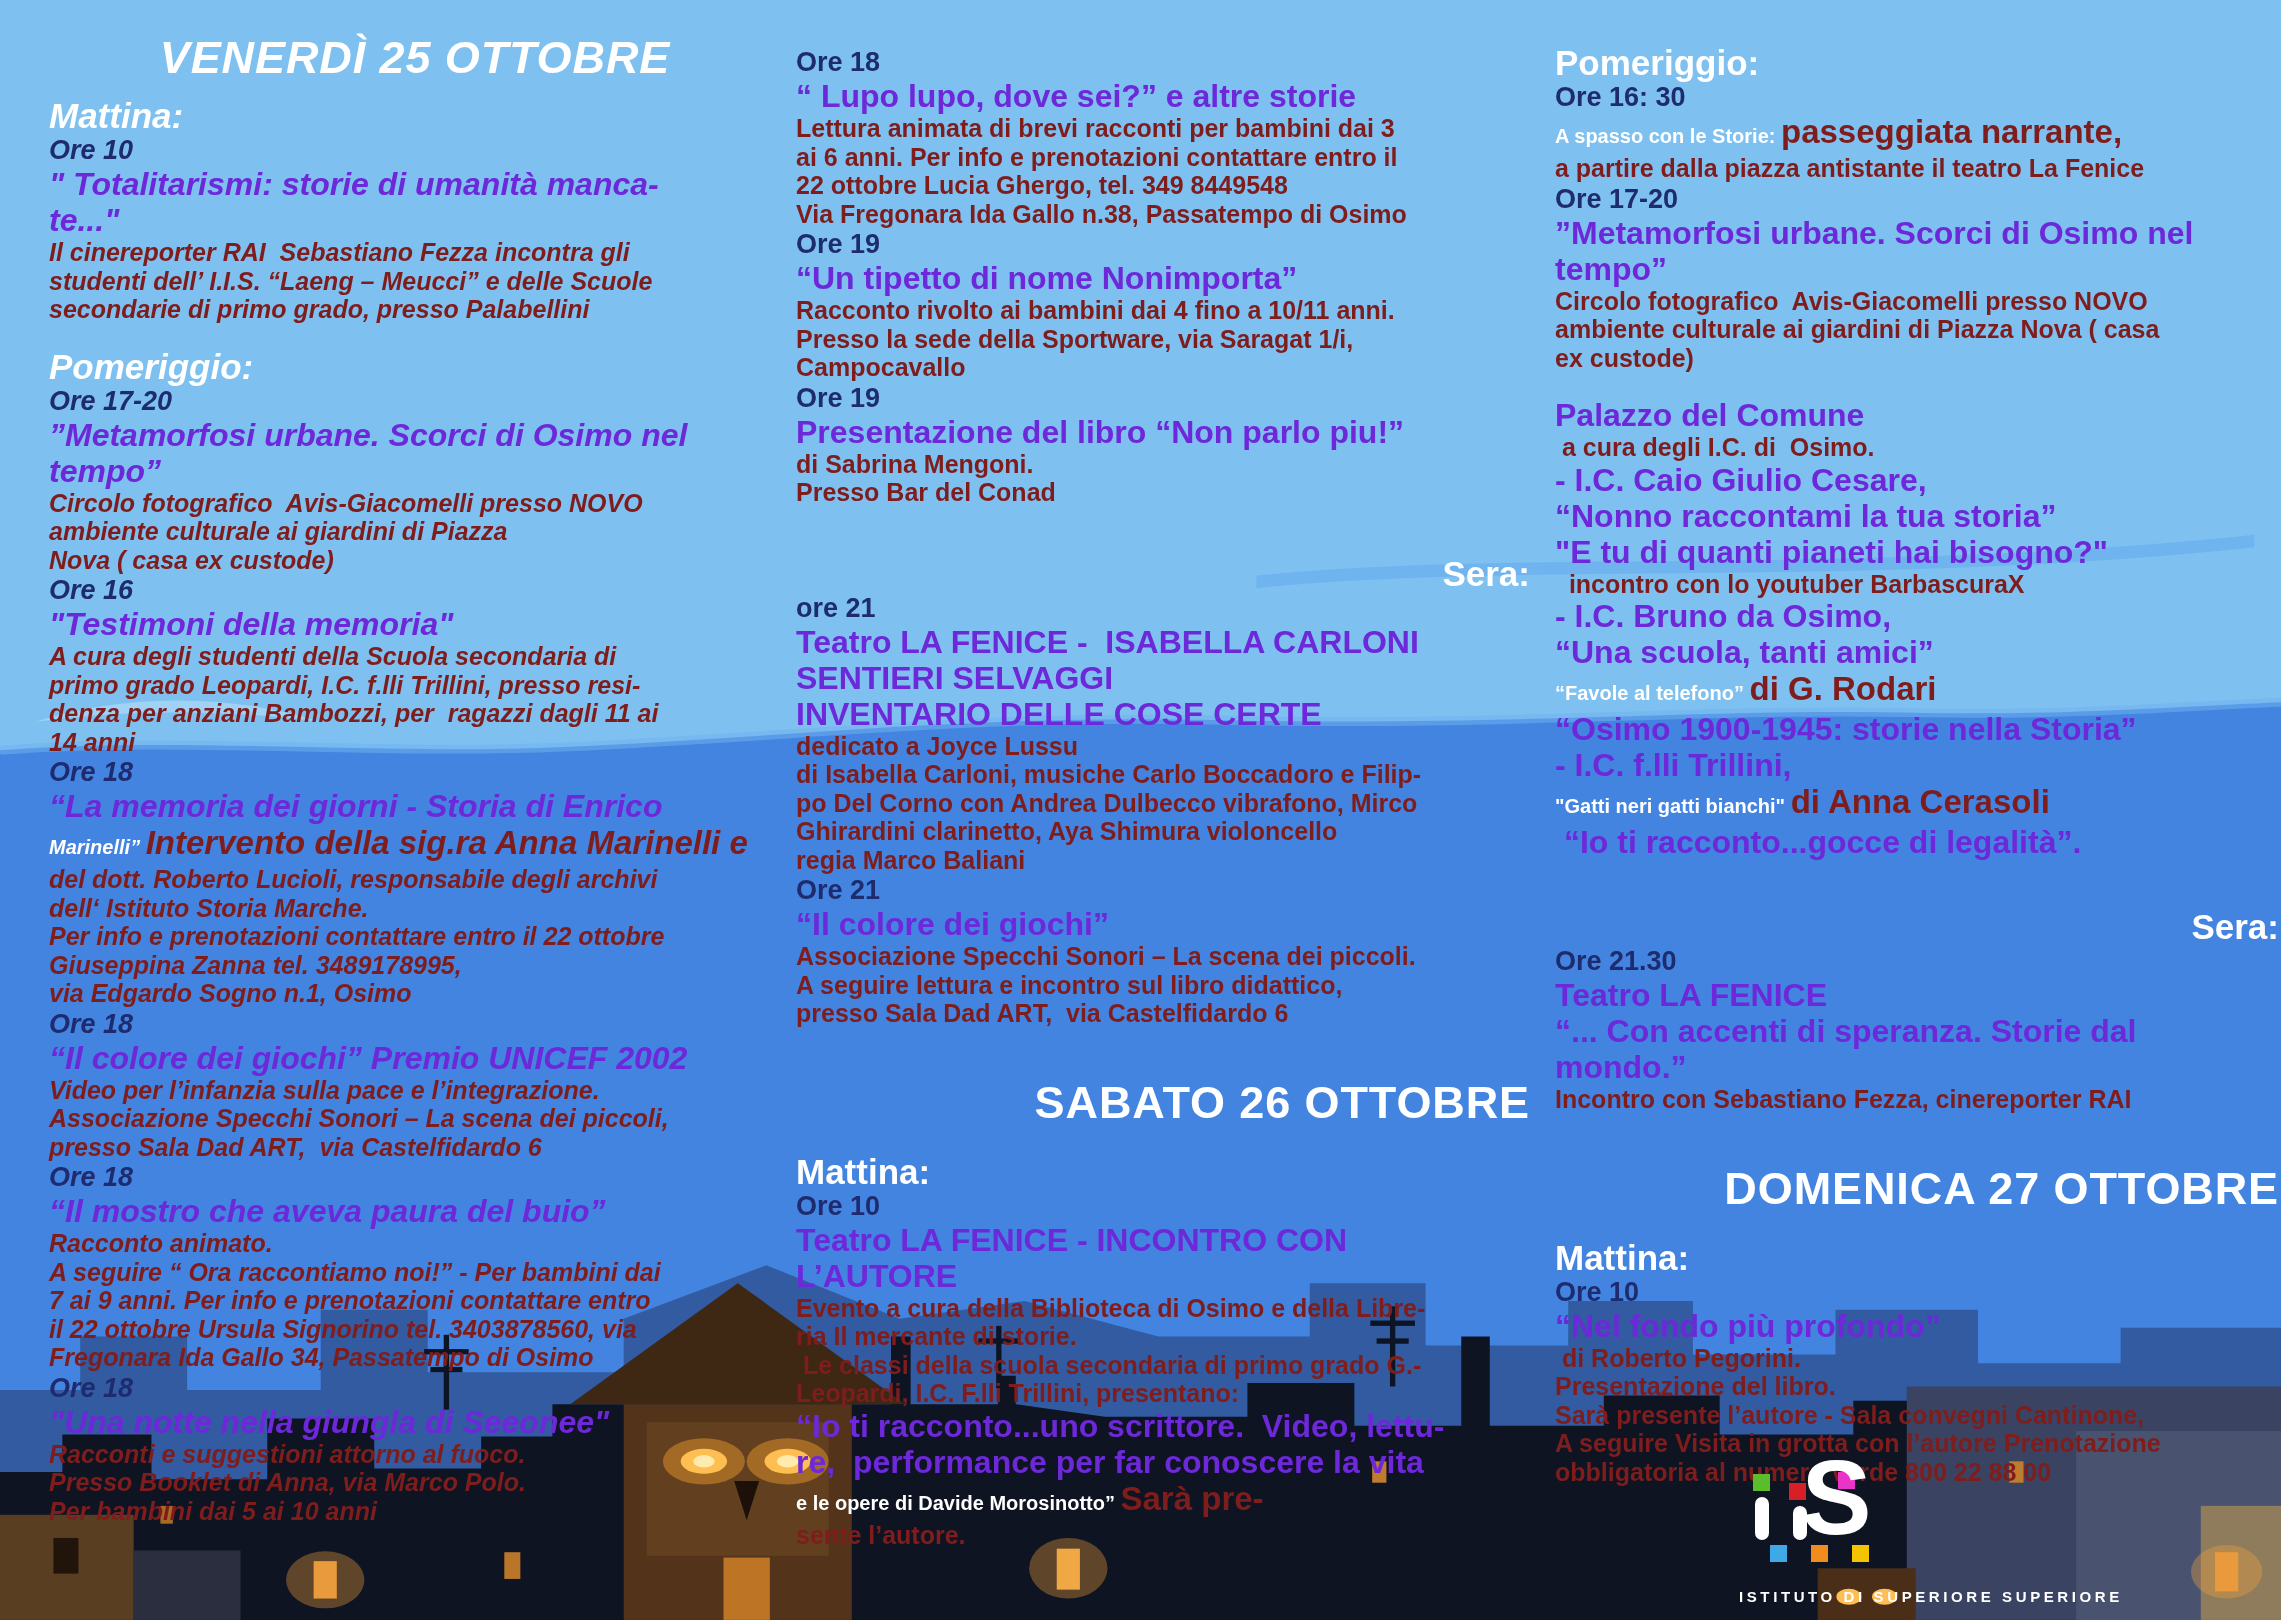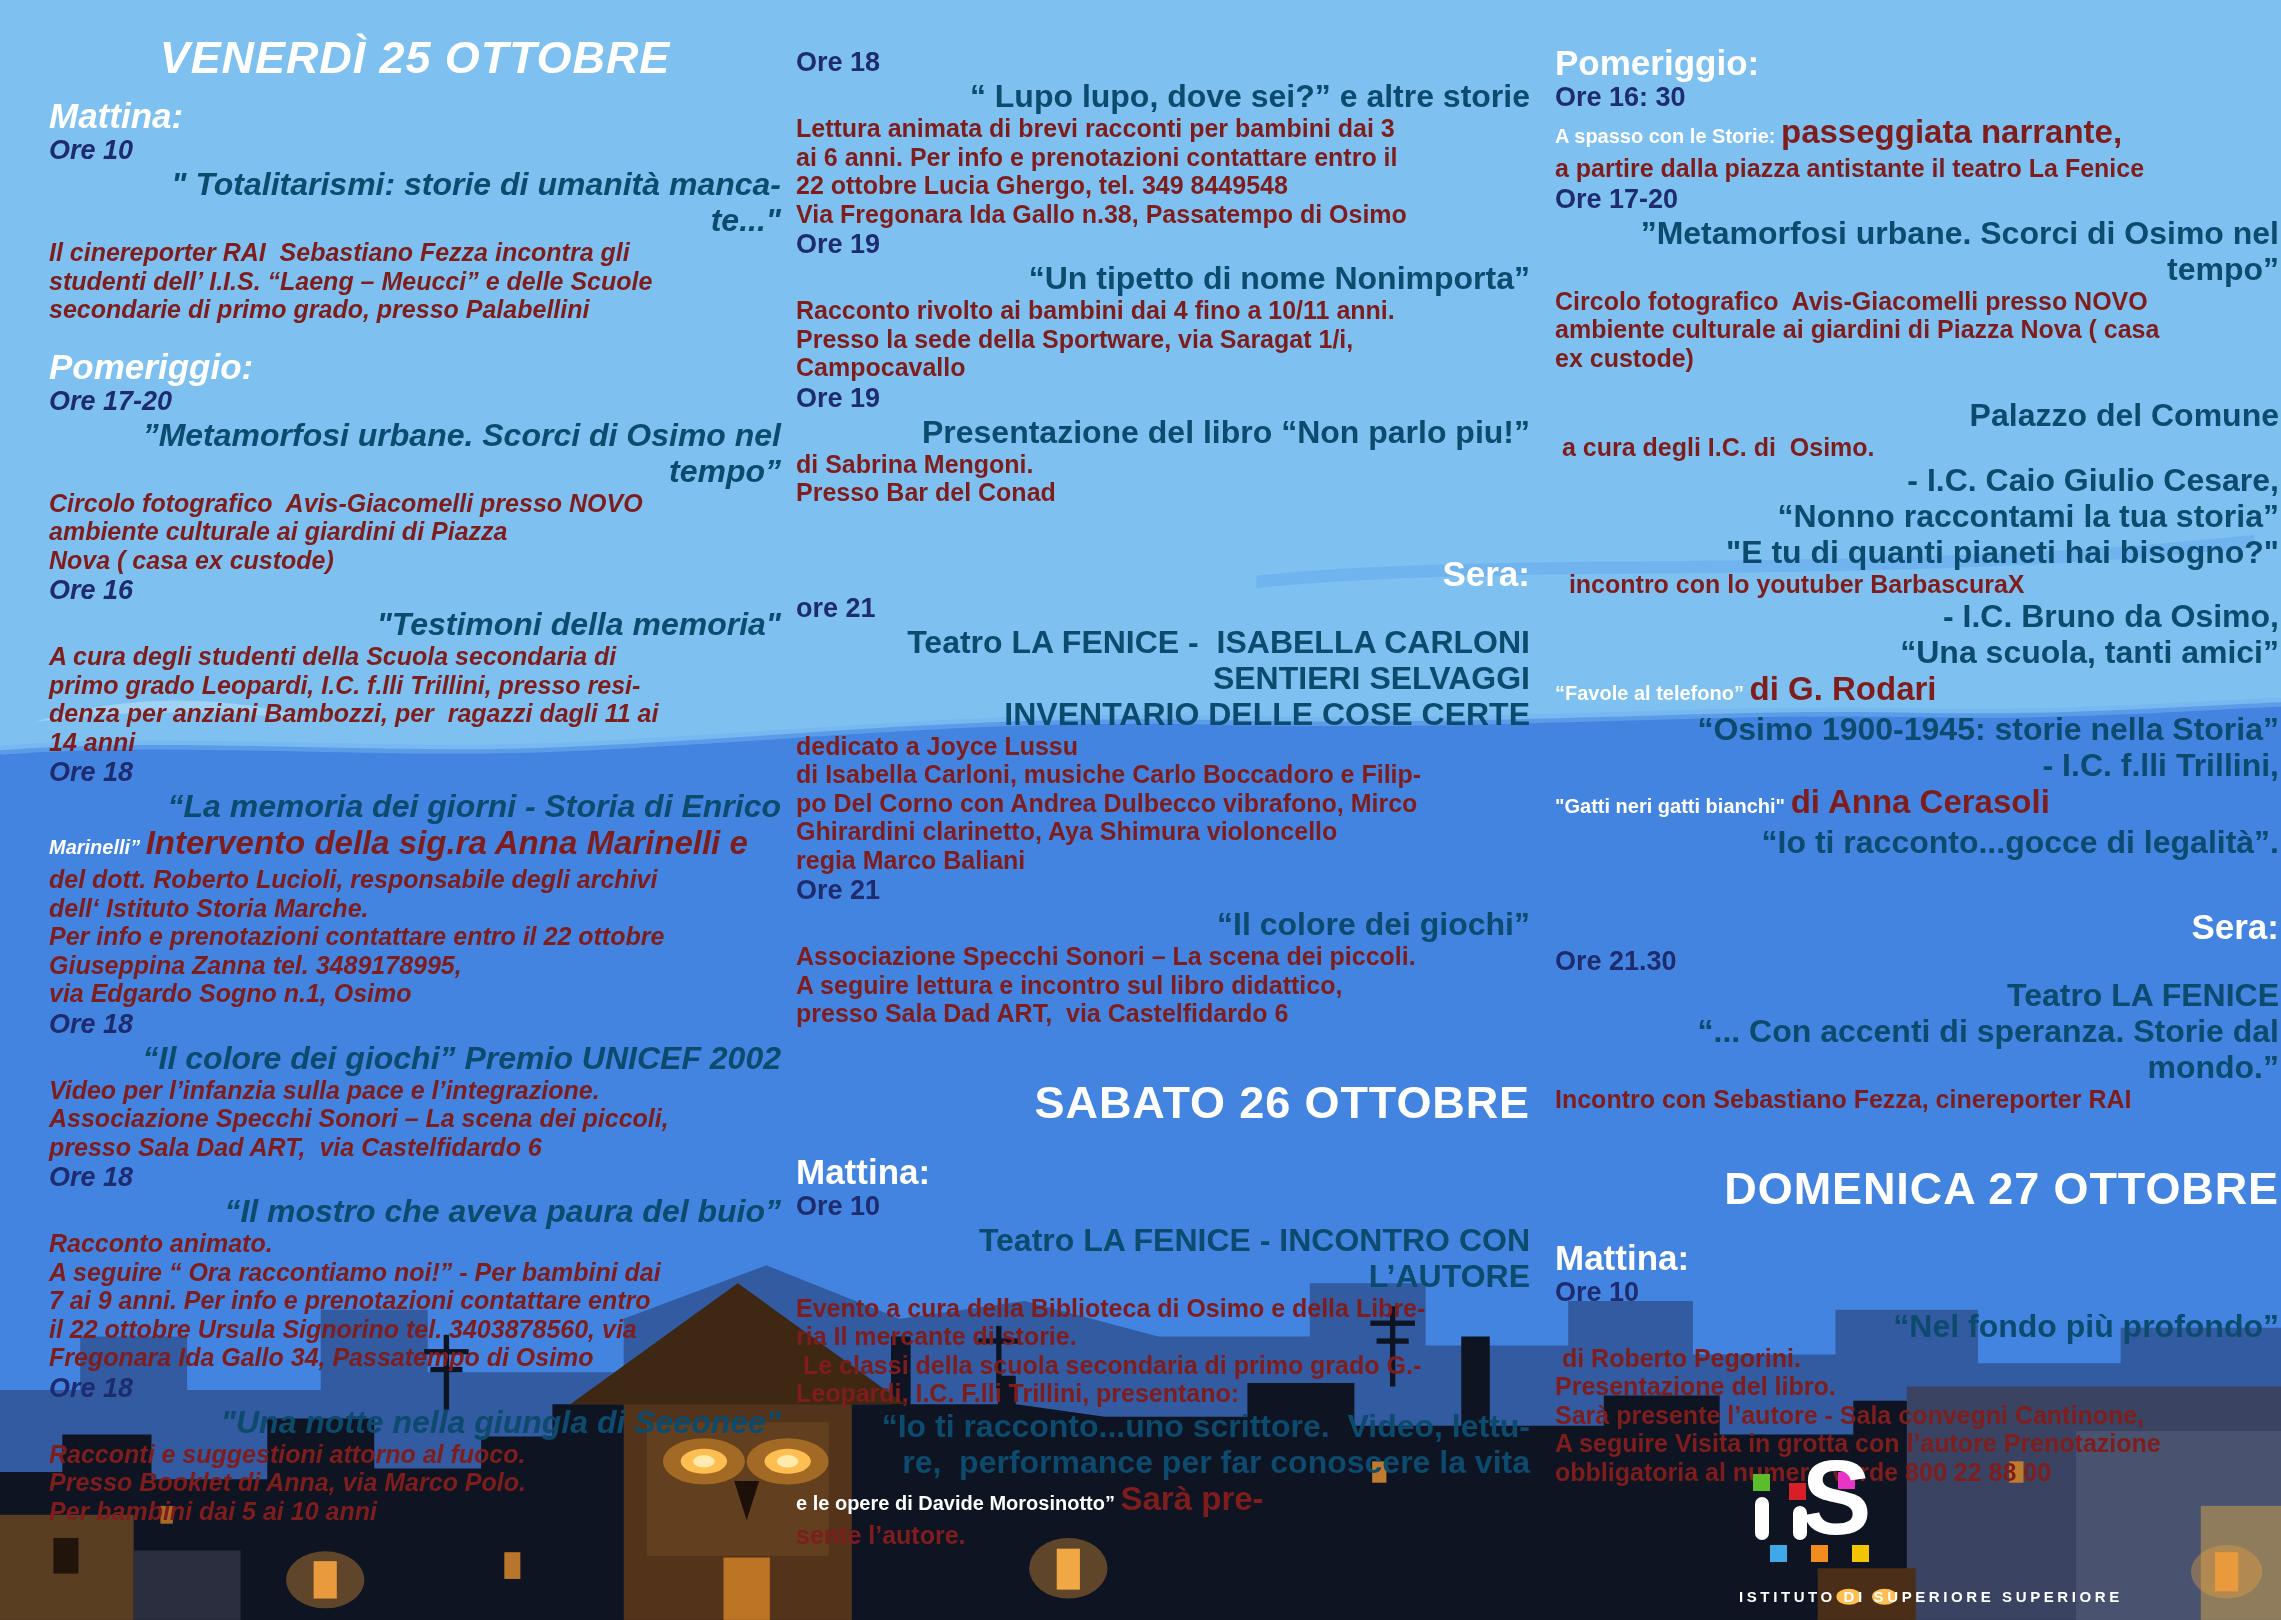--- a/index.html
+++ b/index.html
@@ -8,21 +8,21 @@
     font-family:"Liberation Sans", sans-serif;font-weight:700;
     background:#7EC1F0;
   }
   #bg{position:absolute;left:0;top:0;width:2281px;height:1620px;}
   .col{position:absolute;white-space:pre-wrap;}
   #col1{left:49px;top:32px;width:732px;font-style:italic;}
   #col2{left:796px;top:46px;width:734px;}
   #col3{left:1555px;top:45px;width:724px;}
   .col p{margin:0;}
   .l-body{font-size:25px;line-height:28.5px;color:#7f1d1d;}
-  .l-title{font-size:32px;line-height:36px;color:#0c4a6e;text-align:right;}
+  .l-title{font-size:32px;line-height:36px;color:#6d28d9;}
   .l-time{font-size:27px;line-height:32px;color:#1E2B6E;}
   .l-sec{font-size:35px;line-height:36px;color:#ffffff;}
   .l-date{font-size:45px;line-height:52px;color:#ffffff;text-align:center;margin:0 0 14.3px 0 !important;letter-spacing:0.9px;}
   .l-mix{white-space:nowrap;}
   .l-mix .mix-a{font-size:20px;line-height:36px;color:#fff;}
   .l-mix .mix-b{font-size:33px;color:#7f1d1d;}
   .g1{margin-top:25px !important;}
   .g2{margin-top:49px !important;text-align:right;}
   
   #logo{position:absolute;left:1739px;top:1467px;width:535px;height:151px;color:#fff;}

